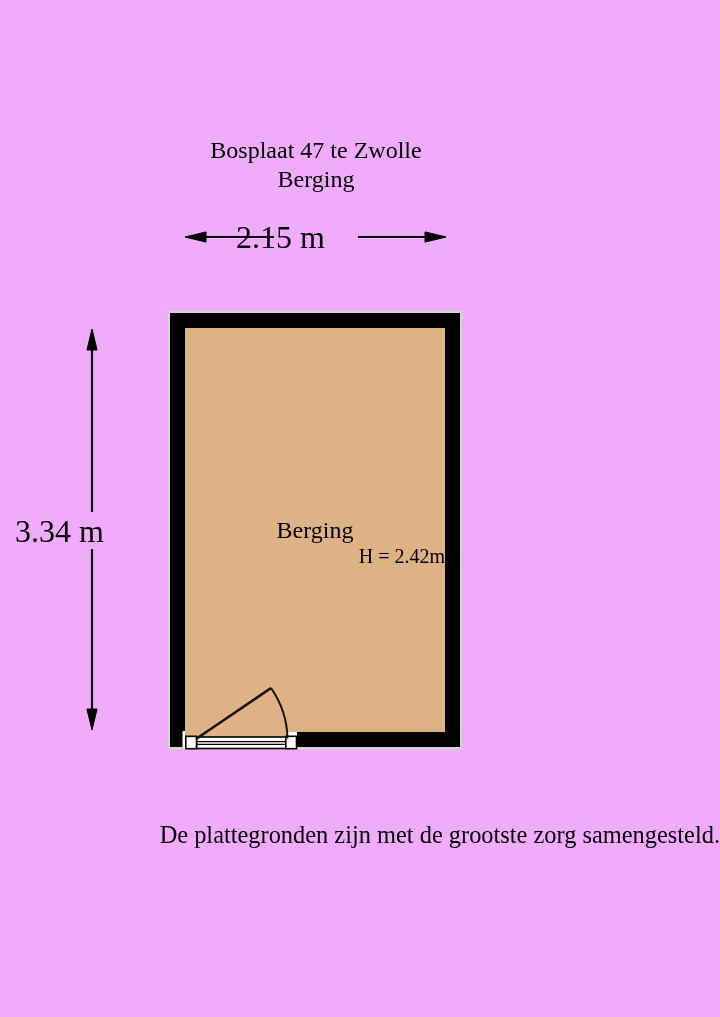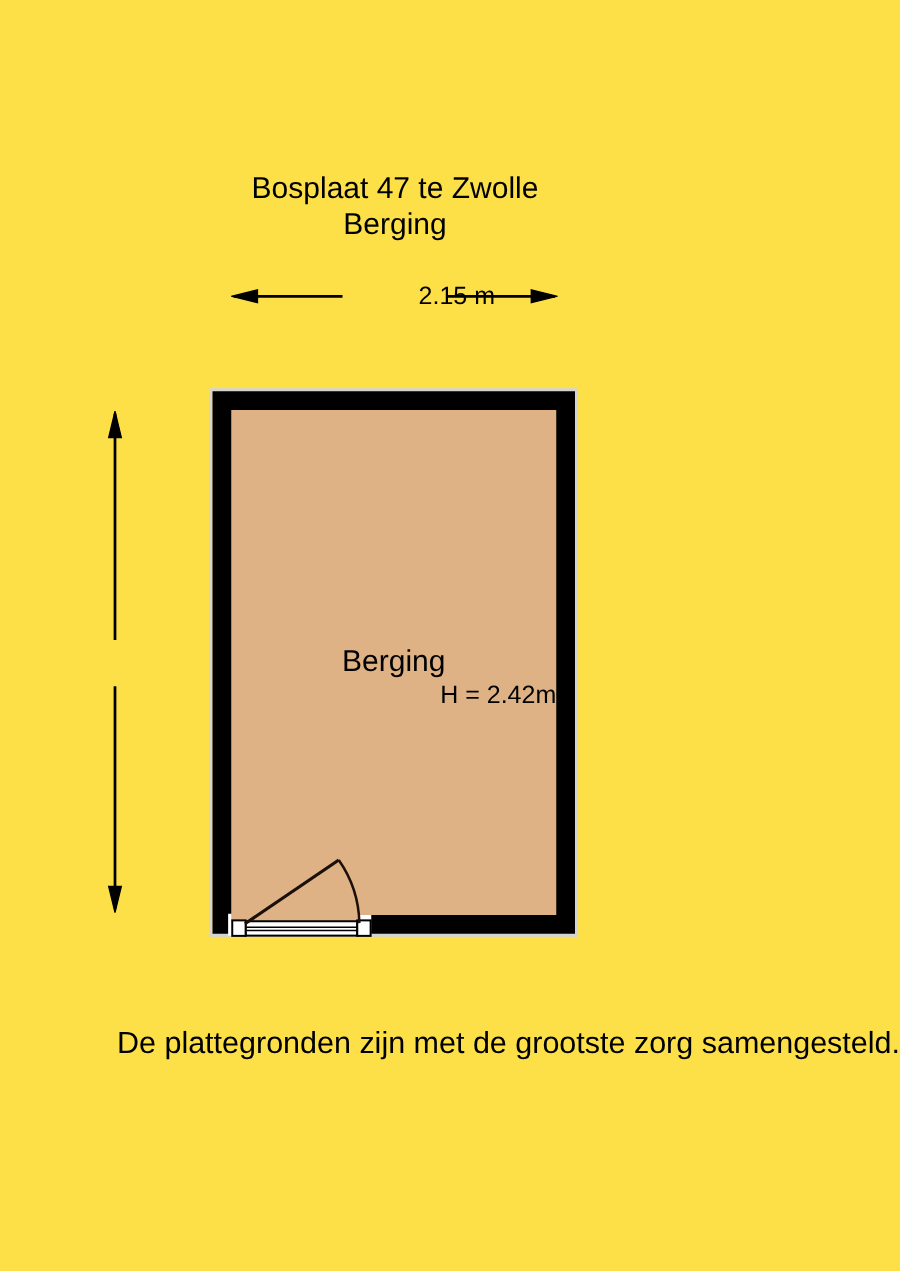--- a/index.html
+++ b/index.html
@@ -4,44 +4,44 @@
 <style>
   html, body {
     margin: 0;
     padding: 0;
     background: #ffffff;
   }
   .page {
     position: relative;
     width: 720px;
     height: 1017px;
-    background: #fde047;
-    font-family: Liberation Sans, sans-serif;
+    background: #f0abfc;
+    font-family: Liberation Serif, serif;
     color: #000000;
     overflow: hidden;
   }
   .abs { position: absolute; }
   .title-block {
     left: 170px;
     top: 136px;
     width: 292px;
     text-align: center;
     font-size: 24px;
     line-height: 29px;
     white-space: nowrap;
   }
   .plan-svg {
     left: 0;
     top: 0;
     width: 720px;
     height: 1017px;
   }
   .dim-label {
-    font-size: 20px;
-    text-align: right;
+    font-size: 32px;
+    text-align: left;
     white-space: nowrap;
   }
   .dim-label.horizontal {
     left: 236px;
     top: 223px;
     width: 160px;
     height: 28px;
     line-height: 28px;
   }
   .dim-label.vertical {
@@ -122,20 +122,21 @@
     </g>
 
     <rect x="185.8" y="736.3" width="10.7" height="12.4" fill="#ffffff" stroke="#000000" stroke-width="1.6"></rect>
     <rect x="285.8" y="736.3" width="10.7" height="12.4" fill="#ffffff" stroke="#000000" stroke-width="1.6"></rect>
 
     <line x1="196" y1="739" x2="271" y2="688" stroke="#1a0f0a" stroke-width="2.6"></line>
     <path d="M 271 688 A 91.5 91.5 0 0 1 287.5 738.5" fill="none" stroke="#1a0f0a" stroke-width="2"></path>
   </svg>
 
   <div class="abs dim-label horizontal">2.15 m</div>
+  <div class="abs dim-label vertical">3.34 m</div>
 
   <div class="abs room-name">Berging</div>
   <div class="abs room-height">H = 2.42m</div>
 
   <div class="abs footer-block">
     <div>De plattegronden zijn met de grootste zorg samengesteld.</div>
   </div>
 
 </div>
 

